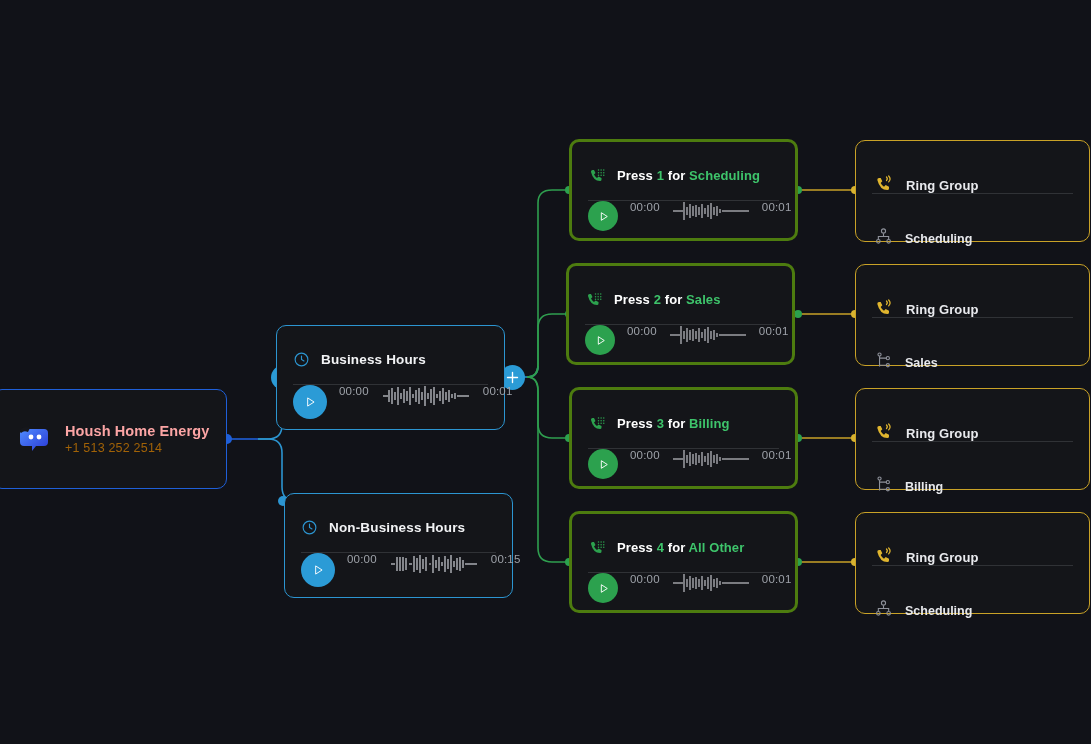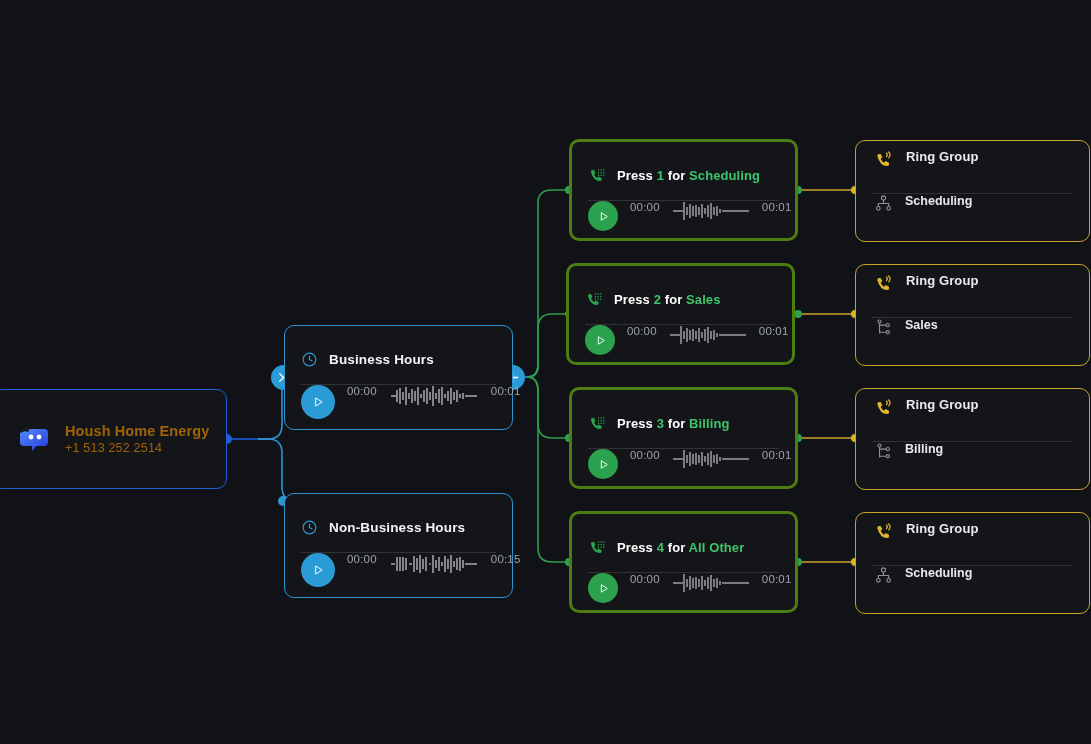--- a/index.html
+++ b/index.html
@@ -16,21 +16,21 @@
   .node { position: absolute; border-radius: 10px; background: #141519; }
 
   
   .root {
     left: -8px; top: 389px; width: 235px; height: 100px;
     border: 1px solid #1f5fd8;
     display: flex; align-items: center; padding-left: 22px; gap: 14px;
     border-radius: 10px;
   }
   .logo { width: 36px; height: 34px; flex: 0 0 36px; position: relative; }
-  .root-title { color: #a16207; font-size: 14.5px; font-weight: 700; letter-spacing: .1px; }
+  .root-title { color: #fca5a5; font-size: 14.5px; font-weight: 700; letter-spacing: .1px; }
   .root-sub { color: #a16207; font-size: 12.5px; margin-top: 2px; letter-spacing: .2px; }
 
   
   .card-blue { border: 1px solid #2c95d1; width: 229px; }
   .card-green { border: 3px solid #4d7c0f; width: 229px; }
   .card-yellow { border: 1px solid #c9a227; width: 235px; }
 
   .card-head { display: flex; align-items: center; gap: 11px; padding: 15px 16px 0 16px; height: 52px; }
   .card-title { color: #f2f3f5; font-size: 13.5px; font-weight: 700; letter-spacing: .15px; white-space: nowrap; }
   .divider { height: 1px; background: #303236; margin: 6px 16px 0 16px; }
@@ -38,21 +38,21 @@
   .audio-row { display: flex; align-items: flex-start; padding: 0 16px; height: 62px; gap: 12px; }
   .play { border-radius: 50%; display: flex; align-items: center; justify-content: center; flex: 0 0 auto; }
   .play-blue { width: 34px; height: 34px; background: #2b9bd6; }
   .play-green { width: 30px; height: 30px; background: #2ca14e; }
   .time { color: #9ea2a9; font-size: 11.5px; letter-spacing: .2px; }
   .wave { flex: 1; display: flex; align-items: center; justify-content: center; }
 
   .ivr-title { font-size: 13px; font-weight: 700; color: #ffffff; letter-spacing: .1px; }
   .ivr-title .accent { color: #3ec46b; }
 
-  .rg-row { display: flex; align-items: flex-start; gap: 12px; padding: 0 18px; height: 52px; }
+  .rg-row { display: flex; align-items: flex-end; gap: 12px; padding: 0 18px; height: 52px; }
   .rg-label { color: #e9eaee; font-size: 13px; font-weight: 700; letter-spacing: .1px; }
   .rg-sub { color: #e7e8ec; font-size: 12.5px; font-weight: 700; }
 
   .dot { position: absolute; border-radius: 50%; }
   .handle { position: absolute; border-radius: 50%; display: flex; align-items: center; justify-content: center; }
 </style>
 </head>
 <body>
 
 <div id="canvas">
@@ -125,21 +125,21 @@
       <path d="M5,5 L19,19 M19,5 L5,19" stroke="#ffffff" stroke-width="2.2" fill="none" stroke-linecap="round"></path>
     </svg>
   </div>
 
   <div class="handle" style="left:500px;top:365px;width:25px;height:25px;background:#2b9bd6;">
     <svg viewBox="0 0 24 24" width="15" height="15">
       <path d="M12,4 V20 M4,12 H20" stroke="#ffffff" stroke-width="2.2" fill="none" stroke-linecap="round"></path>
     </svg>
   </div>
 
-  <div class="node card-blue" style="left:284px;top:325px;height:105px;">
+  <div class="node card-blue" style="left:276px;top:325px;height:105px;">
     <div class="card-head">
       <svg viewBox="0 0 24 24" width="17" height="17">
         <circle cx="12" cy="12" r="9" stroke="#2c95d1" stroke-width="1.6" fill="none"></circle>
         <path d="M12,7 V12 L15.5,14" stroke="#2c95d1" stroke-width="1.6" fill="none" stroke-linecap="round"></path>
       </svg>
       <span class="card-title">Business Hours</span>
     </div>
     <div class="divider"></div>
     <div class="audio-row">
       <div class="play play-blue">

